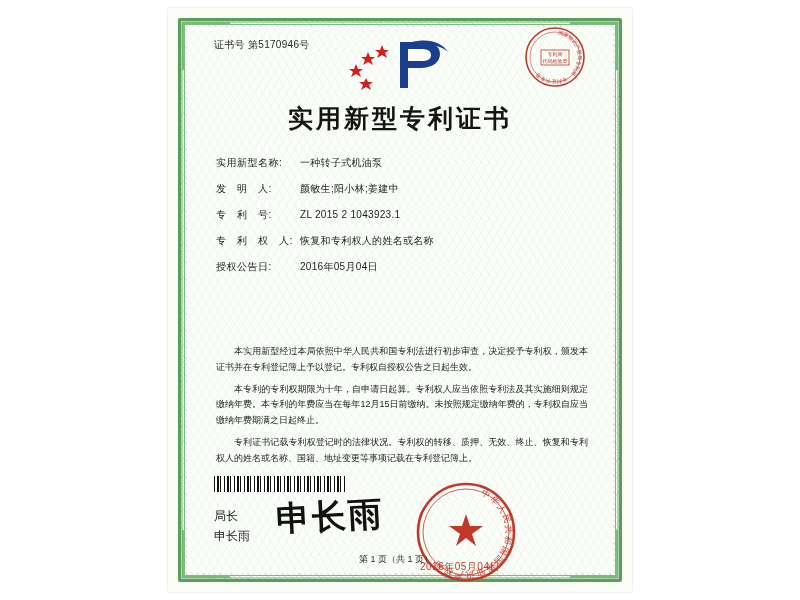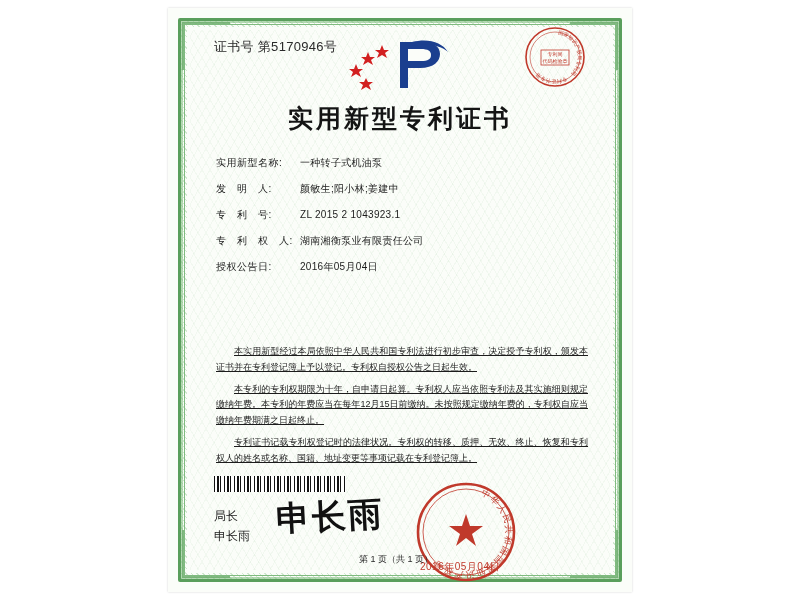--- a/index.html
+++ b/index.html
@@ -81,21 +81,21 @@
   .corner.tl { left: 14px;  top: 14px;    border-right: none; border-bottom: none; }
   .corner.tr { right: 14px; top: 14px;    border-left: none;  border-bottom: none; }
   .corner.bl { left: 14px;  bottom: 14px; border-right: none; border-top: none; }
   .corner.br { right: 14px; bottom: 14px; border-left: none;  border-top: none; }
 
   
   .serial {
     position: absolute;
     left: 46px;
     top: 30px;
-    font-size: 13px;
+    font-size: 10px;
     color: #2a2a2a;
     letter-spacing: 0.3px;
     white-space: nowrap;
   }
 
   
   .emblem {
     position: absolute;
     left: 50%;
     top: 26px;
@@ -161,21 +161,20 @@
     right: 44px;
     top: 336px;
     font-size: 9px;
     line-height: 1.75;
     color: #1c1c1c;
     text-align: justify;
   }
   .body-text p {
     margin: 0 0 6px 0;
     text-indent: 18px;
-    text-decoration: underline;
   }
 
   
   .barcode {
     position: absolute;
     left: 46px;
     top: 468px;
     width: 132px;
     height: 16px;
     background:
@@ -305,21 +304,21 @@
       <div class="field-row">
         <div class="field-label">发　明　人:</div>
         <div class="field-value">颜敏生;阳小林;姜建中</div>
       </div>
       <div class="field-row">
         <div class="field-label">专　利　号:</div>
         <div class="field-value">ZL 2015 2 1043923.1</div>
       </div>
       <div class="field-row">
         <div class="field-label">专　利　权　人:</div>
-        <div class="field-value">湖南湘衡泵业有限责任公司</div>
+        <div class="field-value">恢复和专利权人的姓名或名称</div>
       </div>
       <div class="field-row">
         <div class="field-label">授权公告日:</div>
         <div class="field-value">2016年05月04日</div>
       </div>
     </div>
 
     <div class="body-text">
       <p>本实用新型经过本局依照中华人民共和国专利法进行初步审查，决定授予专利权，颁发本证书并在专利登记簿上予以登记。专利权自授权公告之日起生效。</p>
       <p>本专利的专利权期限为十年，自申请日起算。专利权人应当依照专利法及其实施细则规定缴纳年费。本专利的年费应当在每年12月15日前缴纳。未按照规定缴纳年费的，专利权自应当缴纳年费期满之日起终止。</p>

